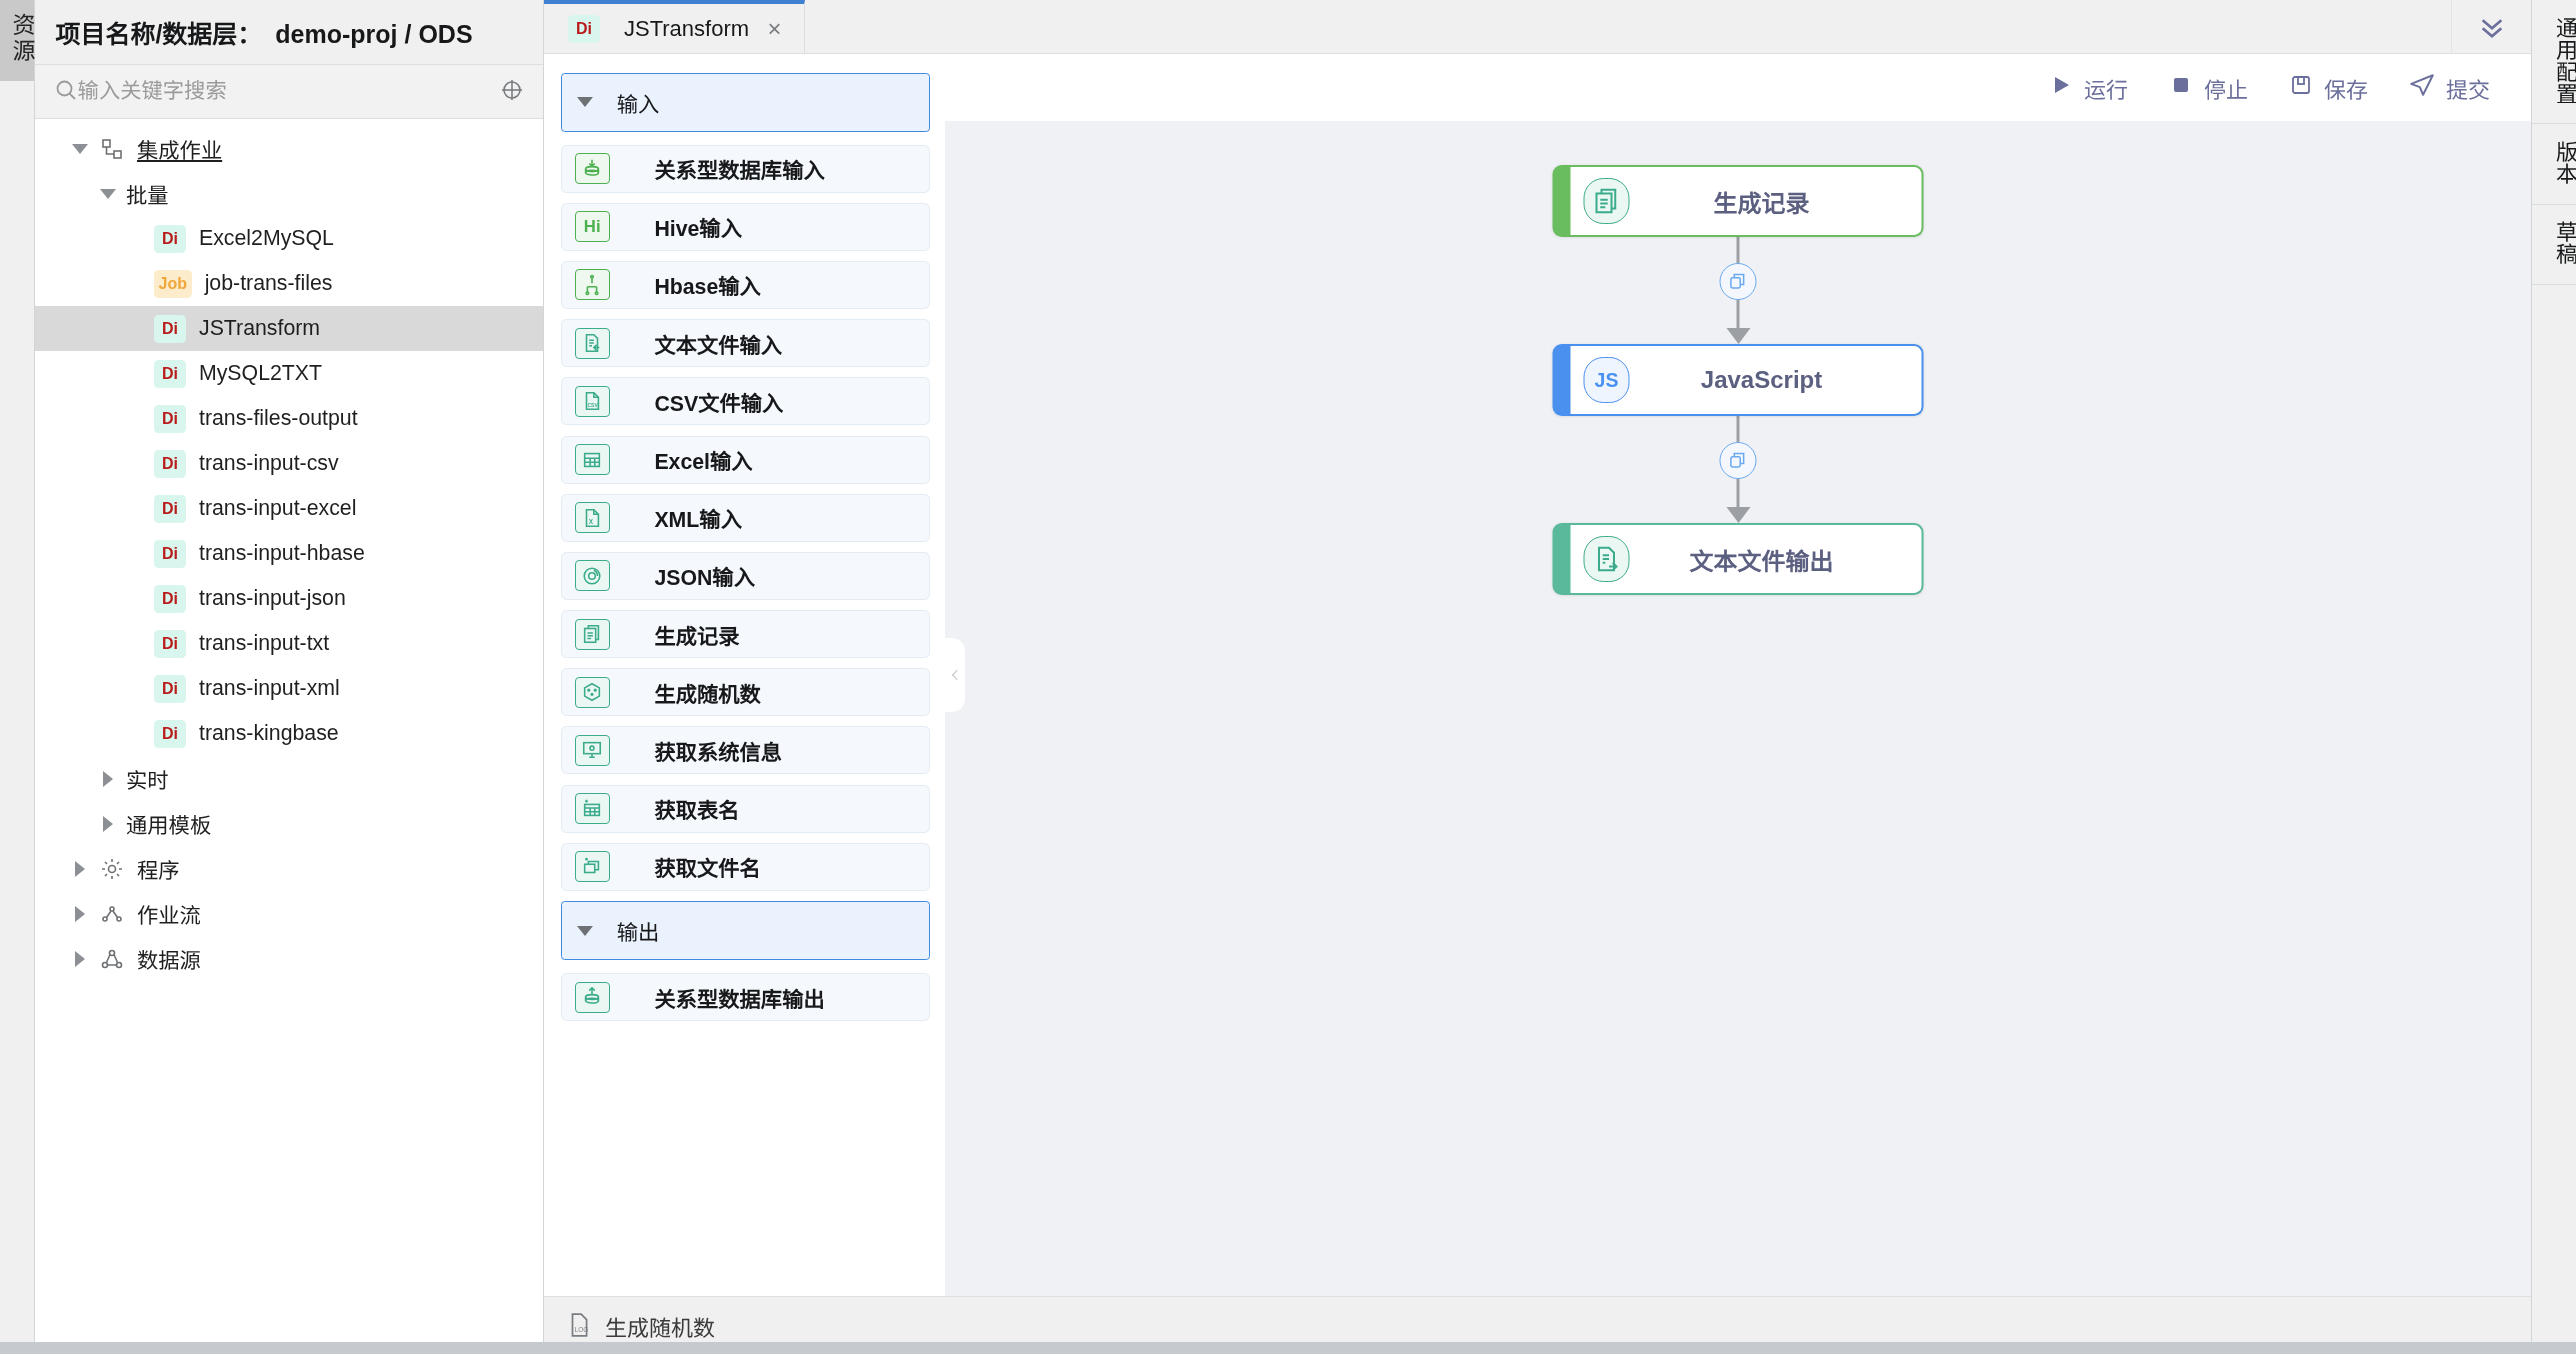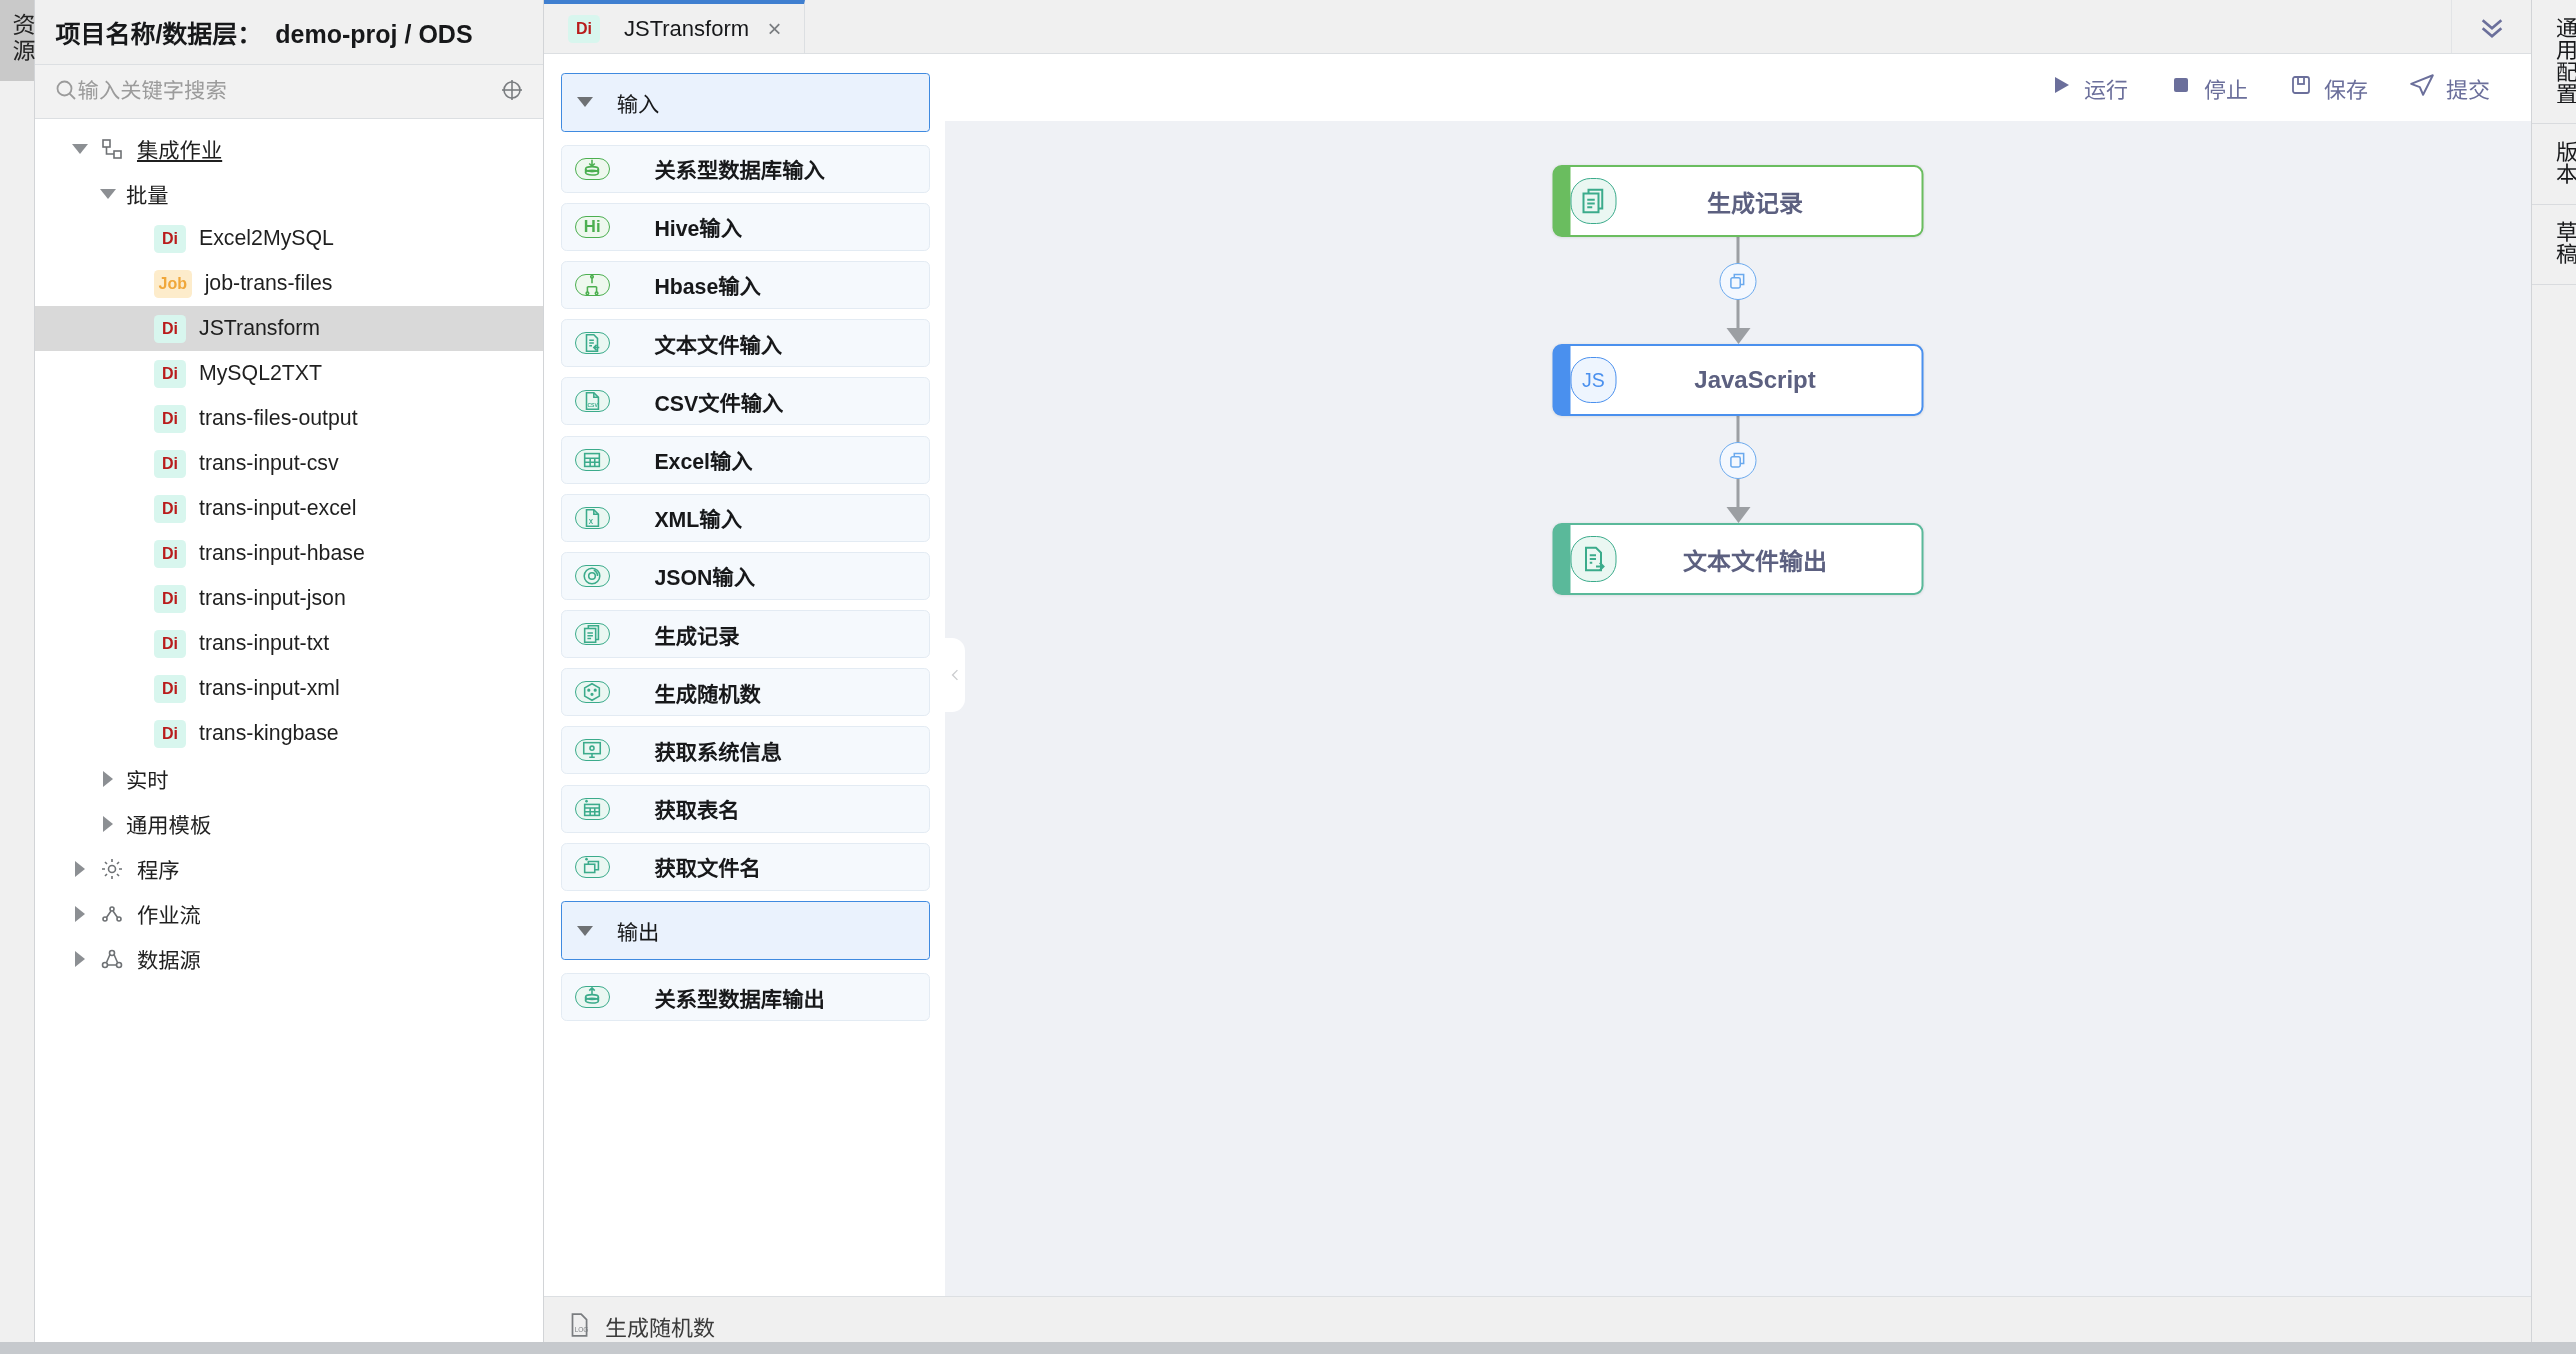--- a/index.html
+++ b/index.html
@@ -118,21 +118,21 @@
     width: 0; height: 0; margin-right: 24px;
     border-left: 8.4px solid transparent; border-right: 8.4px solid transparent;
     border-top: 10.2px solid #6e7174;
   }
   .pal-item {
     display: flex; align-items: center; height: 48px; margin-bottom: 10.2px;
     background: #f5f9fd; border: 0.9px solid #e3ebf3; border-radius: 5.6px;
     padding-left: 13px; cursor: grab;
   }
   .pal-icon {
-    width: 35px; height: 22px; flex: 0 0 35px; border-radius: 13px;
+    width: 35px; height: 31px; flex: 0 0 35px; border-radius: 4px;
     border: 1.9px solid #4caf50; background: #eef8ee;
     display: flex; align-items: center; justify-content: center;
     margin-right: 16.7px; font-size: 16.7px; font-weight: bold; color: #4caf50;
   }
   .pal-icon.teal { border-color: #3bab8b; background: #eaf7f2; color: #3bab8b; }
   .pal-label { font-size: 21.3px; font-weight: bold; color: #17181a; white-space: nowrap; margin-left: 28px; }
 
   
   .collapse-handle {
     position: absolute; left: 401px; top: 50%; transform: translateY(-50%);
@@ -160,24 +160,24 @@
   .node {
     display: flex; align-items: center; background: #ffffff;
     border-radius: 9.3px; width: 371px; height: 72px;
     border: 2.8px solid #6abd5f; border-left-width: 18.6px;
     box-shadow: 0 0.9px 2.8px rgba(0,0,0,.08);
     cursor: pointer; position: relative;
   }
   .node.blue { border-color: #4a90ee; }
   .node.teal { border-color: #5ab99a; }
   .node-icon {
-    width: 46px; height: 46px; flex: 0 0 46px; 
+    width: 46px; height: 46px; flex: 0 0 46px; margin-left: 13px;
     border: 1.9px solid #3bab8b; border-radius: 20px; background: #eaf7f2;
     display: flex; align-items: center; justify-content: center;
-    font-size: 19.5px; font-weight: normal; color: #3bab8b;
+    font-size: 19.5px; font-weight: bold; color: #3bab8b;
   }
   .node.blue .node-icon { border-color: #4a90ee; background: #eef5fe; color: #4a90ee; }
   .node-label {
     flex: 1 1 auto; text-align: center; font-size: 24px;
     font-weight: bold; color: #5c6080; padding-right: 28px;
   }
   .edge { display: flex; flex-direction: column; align-items: center; width: 371px; }
   .edge-line { width: 3.7px; background: #9c9fa3; }
   .edge-badge {
     width: 37px; height: 37px; border-radius: 50%;

